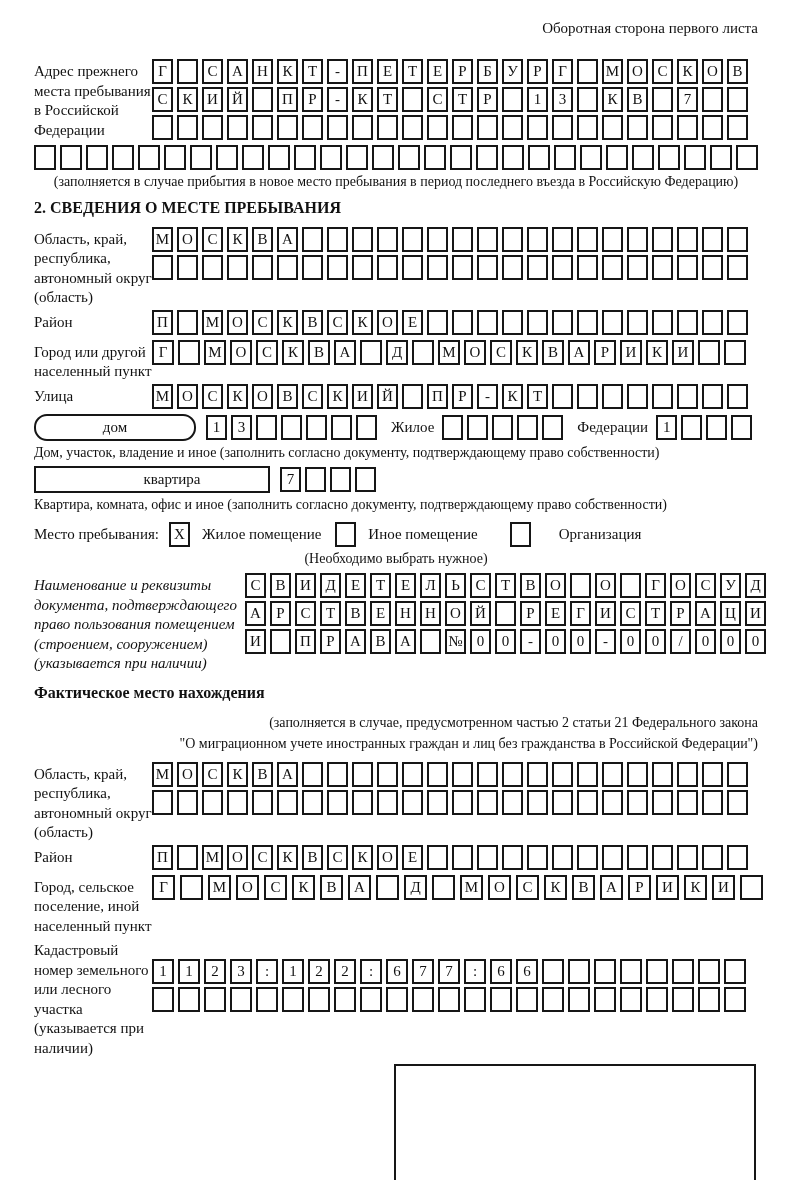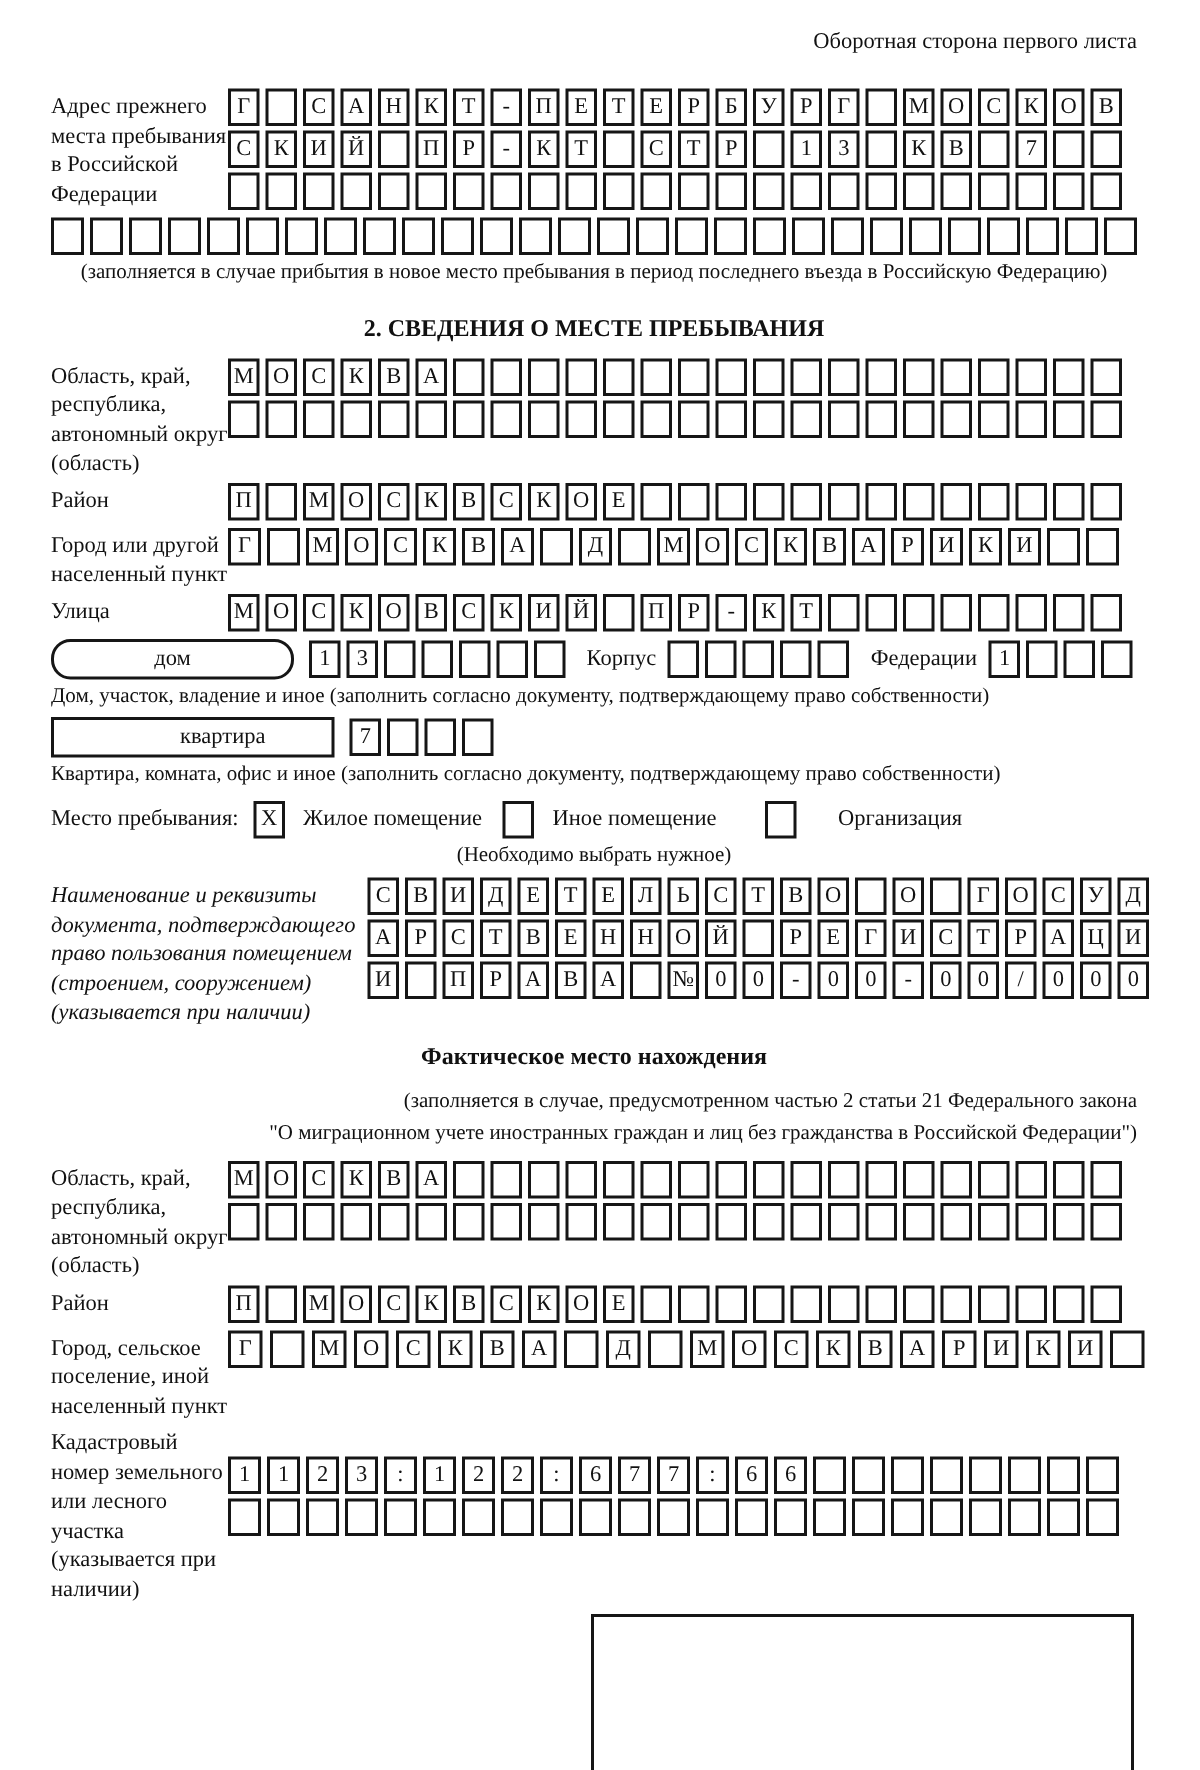--- a/index.html
+++ b/index.html
@@ -22,29 +22,29 @@
     display: inline-flex; align-items: center; justify-content: center;
     width: 21px; height: 25px; border: 2px solid #161616; margin-right: 4px;
     font-size: 15px; line-height: 1; flex-shrink: 0; background: #fff;
   }
   .boxrow.xl .box { width: 22px; }
   .boxrow.w  .box { width: 22px; }
   .boxrow.g22 .box { width: 23px; margin-right: 5px; }
 
   .smallnote { font-size: 14px; text-align: center; margin: 2px 0 6px 0; line-height: 1.25; }
   .leftnote  { font-size: 14px; text-align: left; margin: 1px 0 5px 0; line-height: 1.25; }
-  .h-title { font-weight: bold; font-size: 16px; text-align: center; margin: 20px 0 10px 0; }
+  .h-title { font-weight: bold; font-size: 16px; text-align: left; margin: 8px 0 10px 0; }
 
   .domrow, .kvrow, .mestorow { display: flex; align-items: center; margin-bottom: 3px; }
   .widebox {
     border: 2px solid #161616; height: 27px; display: flex; align-items: center;
     justify-content: center; font-size: 15px; background: #fff; flex-shrink: 0;
   }
   .widebox.dom { width: 162px; margin-right: 10px; border-radius: 13px; }
-  .widebox.kv  { width: 189px; margin-right: 10px; padding-left: 40px; }
+  .widebox.kv  { width: 236px; margin-right: 10px; padding-left: 40px; }
   .inline-lbl { margin: 0 8px 0 10px; font-size: 15px; white-space: nowrap; }
 
   .mestorow { margin-top: 8px; }
   .mesto-lbl { margin-right: 10px; white-space: nowrap; }
   .opt-lbl { margin: 0 14px 0 8px; white-space: nowrap; }
 
   .doc-field .lbl { width: 211px; font-style: italic; }
 
   .act-note { font-size: 14px; text-align: right; line-height: 1.5; margin-bottom: 8px; }
 
@@ -328,21 +328,21 @@
     <div class="widebox dom">дом</div>
     <div class="boxrow" style="margin-bottom:0">
         <span class="box">1</span>
         <span class="box">3</span>
         <span class="box"></span>
         <span class="box"></span>
         <span class="box"></span>
         <span class="box"></span>
         <span class="box"></span>
       </div>
-    <span class="inline-lbl">Корпус</span>
+    <span class="inline-lbl">Жилое</span>
     <div class="boxrow" style="margin-bottom:0">
         <span class="box"></span>
         <span class="box"></span>
         <span class="box"></span>
         <span class="box"></span>
         <span class="box"></span>
       </div>
     <span class="inline-lbl">Федерации</span>
     <div class="boxrow" style="margin-bottom:0">
         <span class="box">1</span>

